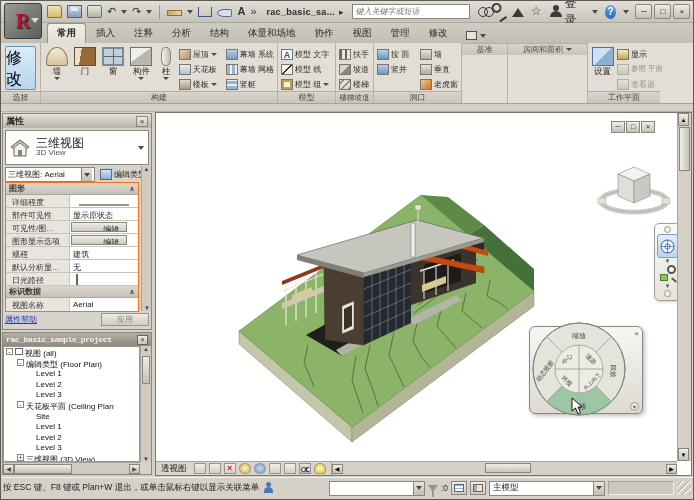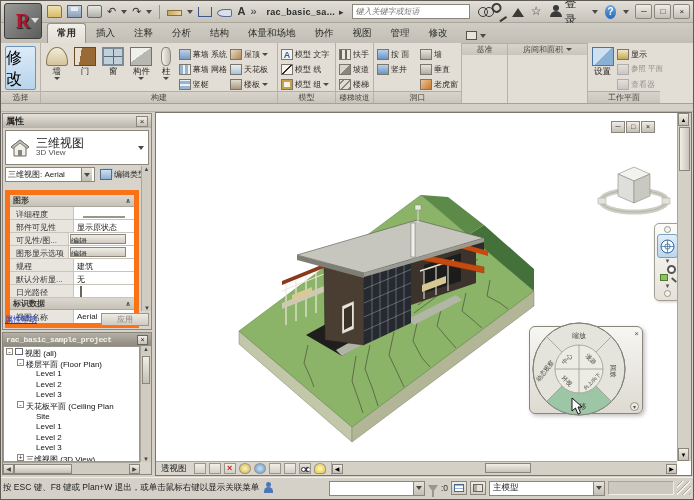--- a/index.html
+++ b/index.html
@@ -98,33 +98,33 @@
   
   .leftcol{position:absolute;left:0;top:111px;width:153px;bottom:23px;background:#d5d1c8;}
   .palette{position:absolute;left:1px;right:2px;border:1px solid #8a867c;background:#d8d4cb;}
   .props{top:1px;height:217px;}
   .phead{height:14px;background:linear-gradient(#e6e2da,#b8b4aa);display:flex;align-items:center;padding:0 3px;font-size:9px;font-weight:bold;color:#2a2a26;}
   .phead .x{margin-left:auto;width:12px;height:11px;background:linear-gradient(#f0ede6,#c4c0b6);border:1px solid #8a867c;font-size:8px;line-height:10px;text-align:center;font-weight:normal;}
   .typesel{margin:2px;background:#fff;border:1px solid #8a867c;height:35px;display:flex;align-items:center;padding:2px;gap:4px;}
   .typesel .tname{font-size:12px;color:#222;line-height:10px;}
   .typesel .tsub{font-size:8px;color:#555;}
   .typesel .ddt{margin-left:auto;margin-right:2px;}
-  .combo-row{display:flex;margin:0 2px 8px;gap:2px;align-items:center;}
+  .combo-row{display:flex;margin:0 2px 0;gap:2px;align-items:center;}
   .combo{flex:1;height:15px;background:#fff;border:1px solid #8a867c;font-size:8px;color:#222;display:flex;align-items:center;padding:0 2px;}
   .combo .cbtn{margin-left:auto;width:11px;height:13px;background:linear-gradient(#e8e4dc,#c2beb4);border-left:1px solid #8a867c;display:flex;align-items:center;justify-content:center;}
   .etbtn{display:flex;align-items:center;gap:2px;font-size:8px;color:#222;padding:1px 2px;border:1px solid transparent;}
   .etbtn .eticon{width:12px;height:11px;background:linear-gradient(#d0e0f0,#90b0d0);border:1px solid #4c6c94;box-shadow:2px -2px 0 -1px #b8cce0;}
-  .pgrid{margin:0 2px;border:5px solid #f97316;background:#fff;position:relative;}
+  .pgrid{margin:0 2px;border:1px solid #f97316;background:#fff;position:relative;}
   .psec{height:12px;background:linear-gradient(#dcd8d0,#c6c2b8);font-size:8px;font-weight:bold;color:#3a3a34;display:flex;align-items:center;padding:0 3px;border-bottom:1px solid #aaa69c;}
   .psec .caret{margin-left:auto;font-size:7px;color:#555;}
   .prow{display:flex;height:13px;border-bottom:1px solid #c8c4ba;font-size:8px;}
   .prow .pl{width:64px;background:#e8e5de;color:#333;padding:2px 2px 0 6px;border-right:1px solid #c8c4ba;white-space:nowrap;overflow:hidden;}
   .prow .pv{flex:1;color:#222;padding:2px 2px 0 3px;white-space:nowrap;overflow:hidden;}
   .prow .pv.box{border:1px solid #9a968c;margin:9px;padding:0px 2px;background:#f97316;}
-  .prow .pv.btn{background:linear-gradient(#f0ede6,#cfcbc2);border:1px solid #8a867c;margin:1px 8px 1px 1px;text-align:left;flex:none;width:56px;padding:1px 0 0;}
+  .prow .pv.btn{background:linear-gradient(#f0ede6,#cfcbc2);border:1px solid #8a867c;margin:1px 8px 1px 1px;text-align:right;flex:none;width:56px;padding:1px 0 0;}
   .chk{width:8px;height:8px;border:1px solid #6a665e;background:#fff;margin:2px 0 0 3px;}
   .pscroll{position:absolute;right:0;top:0;bottom:0;width:10px;background:#d0ccc2;border-left:1px solid #a8a49a;font-size:6px;color:#444;text-align:center;}
   .pfoot{position:absolute;left:2px;right:2px;bottom:2px;height:15px;display:flex;align-items:center;}
   .plink{font-size:8px;color:#1a3acc;text-decoration:underline;}
   .applybtn{margin-left:auto;width:48px;height:13px;background:linear-gradient(#eeebe4,#cfcbc2);border:1px solid #9a968c;font-size:8px;color:#8a867c;text-align:center;line-height:12px;}
 
   .browser{top:220px;bottom:1px;}
   .bhead{height:13px;background:linear-gradient(#b4b0a6,#8e8a80);display:flex;align-items:center;padding:0 3px;font-size:8px;font-weight:bold;color:#f2f0ea;font-family:"Liberation Mono","DejaVu Sans Mono",monospace;letter-spacing:-.4px;}
   .bhead .x{margin-left:auto;width:11px;height:10px;background:linear-gradient(#f0ede6,#c4c0b6);border:1px solid #6a665e;font-size:7px;line-height:9px;text-align:center;color:#222;font-weight:normal;}
   .tree{position:absolute;left:0;right:11px;top:13px;bottom:12px;background:#fff;border:1px solid #9a968c;overflow:hidden;padding:1px 0 0 2px;}
@@ -289,48 +289,48 @@
         <div class="bigbtn">
             <span class="bicon ic-comp"></span>
             <span class="blabel">构件</span>
             <span class="dd"></span>
           </div>
         <div class="bigbtn" style="width:22px">
             <span class="bicon ic-col"></span>
             <span class="blabel">柱</span>
             <span class="dd"></span>
           </div>
-        <div class="sbcol" style="width:52px">
-          <div class="sbtn">
-              <span class="chip ch-csys"></span>
-              <span>幕墙 系统</span>
-            </div>
-          <div class="sbtn">
-              <span class="chip ch-cgrid"></span>
-              <span>幕墙 网格</span>
-            </div>
-          <div class="sbtn">
-              <span class="chip ch-mull"></span>
-              <span>竖梃</span>
-            </div>
-        </div>
         <div class="sbcol" style="width:49px">
           <div class="sbtn">
               <span class="chip ch-roof"></span>
               <span>屋顶</span>
               <span class="dd"></span>
             </div>
           <div class="sbtn">
               <span class="chip ch-ceiling"></span>
               <span>天花板</span>
             </div>
           <div class="sbtn">
               <span class="chip ch-floor"></span>
               <span>楼板</span>
               <span class="dd"></span>
+            </div>
+        </div>
+        <div class="sbcol" style="width:52px">
+          <div class="sbtn">
+              <span class="chip ch-csys"></span>
+              <span>幕墙 系统</span>
+            </div>
+          <div class="sbtn">
+              <span class="chip ch-cgrid"></span>
+              <span>幕墙 网格</span>
+            </div>
+          <div class="sbtn">
+              <span class="chip ch-mull"></span>
+              <span>竖梃</span>
             </div>
         </div>
       </div>
       <div class="plabel">
           <span>构建</span>
         </div>
     </div>
 
     <div class="rpanel" style="width:58px">
       <div class="rbody">
@@ -540,21 +540,21 @@
         <span class="x">×</span>
       </div>
       <div class="tree">
         <div class="trow">
             <span class="tg">-</span>
             <span class="tic doc"></span>
             <span>视图 (all)</span>
           </div>
         <div class="trow" style="padding-left:11px">
             <span class="tg">-</span>
-            <span>楼层平面 (Floor Plan)</span>
+            <span>编辑类型 (Floor Plan)</span>
           </div>
         <div class="trow" style="padding-left:30px">
             <span>Level 1</span>
           </div>
         <div class="trow" style="padding-left:30px">
             <span>Level 2</span>
           </div>
         <div class="trow" style="padding-left:30px">
             <span>Level 3</span>
           </div>

